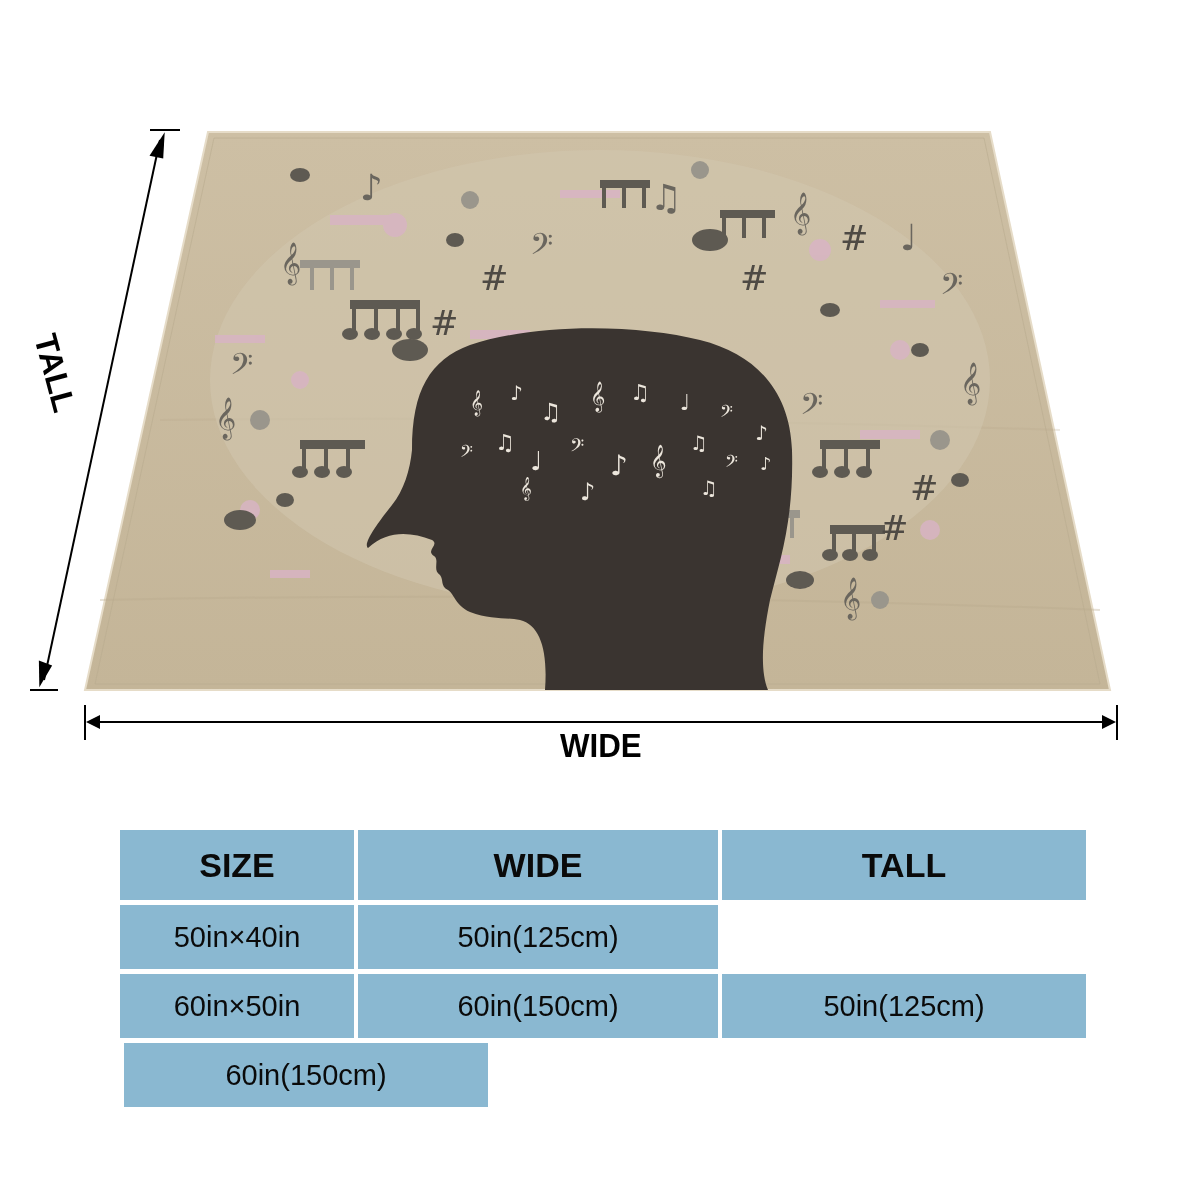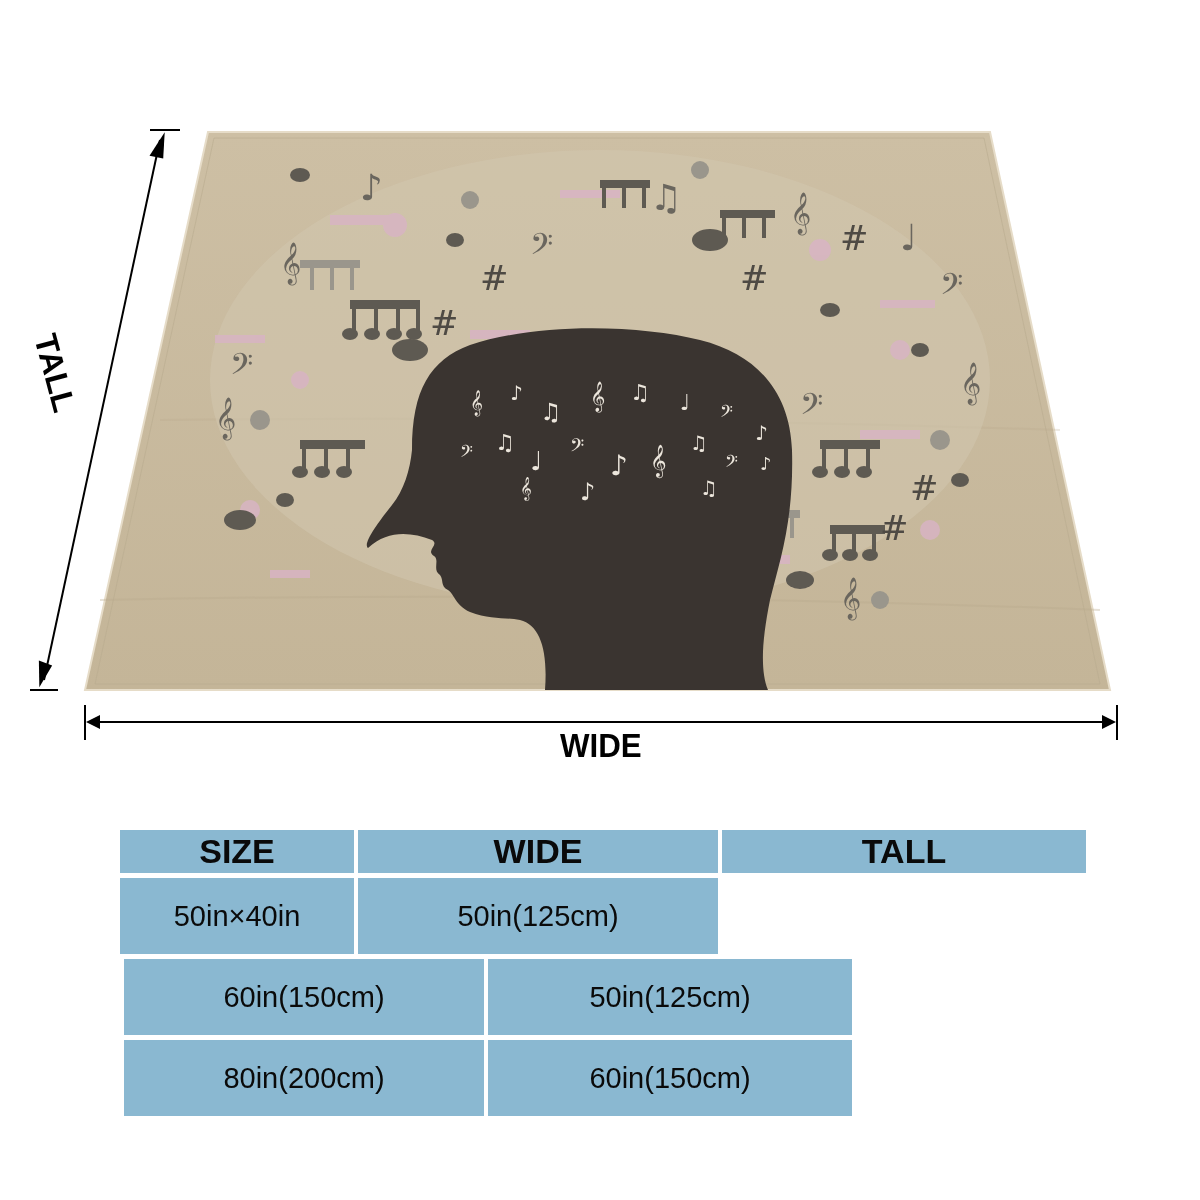--- a/index.html
+++ b/index.html
@@ -13,23 +13,23 @@
     .tall-label { left: 62px; top: 330px; font-size: 32px; transform: rotate(75deg); transform-origin: left top; }
 
     .size-table { position: absolute; left: 120px; top: 830px; width: 966px; border-collapse: separate;
                   border-spacing: 0; }
     .size-table .row { display: flex; }
     .size-table .cell { background: #8ab8d1; display: flex; align-items: center; justify-content: center;
                         color: #0a0a0a; box-sizing: border-box; }
     .col-0 { width: 234px; }
     .col-1 { width: 360px; margin-left: 4px; }
     .col-2 { width: 364px; margin-left: 4px; }
-    .row-head .cell { height: 43px; font-weight: bold; font-size: 34px; }
+    .row-head .cell { height: 70px; font-weight: bold; font-size: 34px; }
     .row-body { margin-top: 5px; }
-    .row-body .cell { height: 76px; font-size: 29px; }
+    .row-body .cell { height: 64px; font-size: 29px; }
   </style>
 </head>
 <body>
 
 <svg class="illustration" viewBox="0 0 1200 800" xmlns="http://www.w3.org/2000/svg">
   <defs>
     <linearGradient id="fabric" x1="0" y1="0" x2="0" y2="1">
       <stop offset="0" stop-color="#cdbfa4"></stop>
       <stop offset="1" stop-color="#c4b598"></stop>
     </linearGradient>
@@ -233,20 +233,20 @@
   <div class="row row-head">
     <div class="cell col-0">SIZE</div>
     <div class="cell col-1">WIDE</div>
     <div class="cell col-2">TALL</div>
   </div>
   <div class="row row-body">
     <div class="cell col-0">50in×40in</div>
     <div class="cell col-1">50in(125cm)</div>
   </div>
   <div class="row row-body">
+    <div class="cell col-0">60in×50in</div>
     <div class="cell col-1">60in(150cm)</div>
     <div class="cell col-2">50in(125cm)</div>
   </div>
   <div class="row row-body">
-    <div class="cell col-1">80in(200cm)</div>
     <div class="cell col-2">60in(150cm)</div>
   </div>
 </div>
 
 </body></html>

